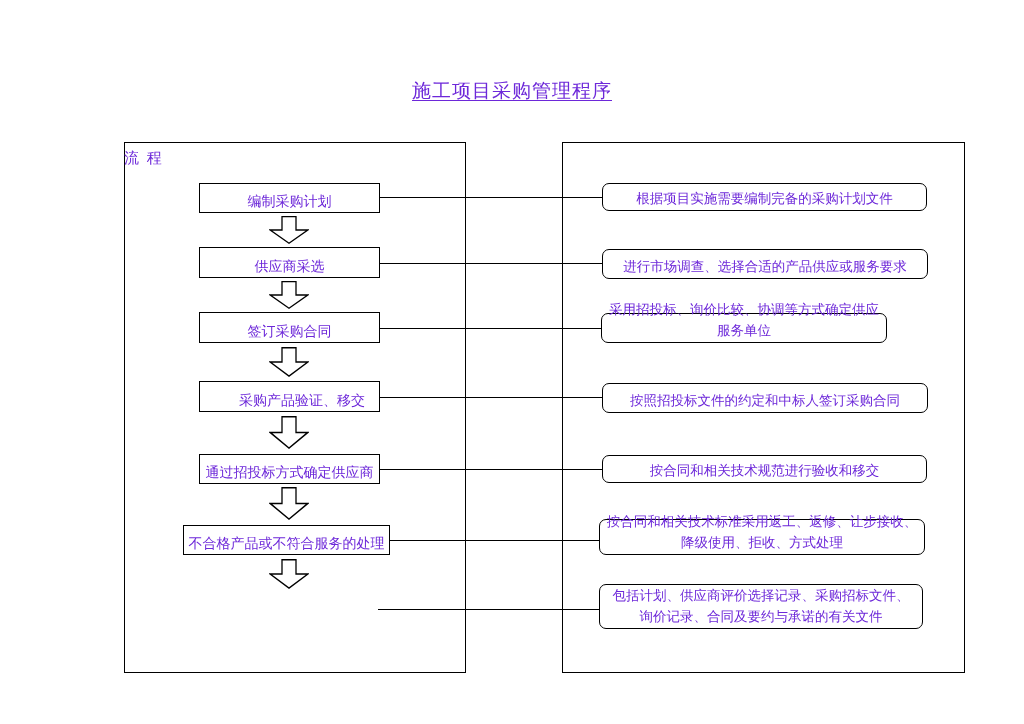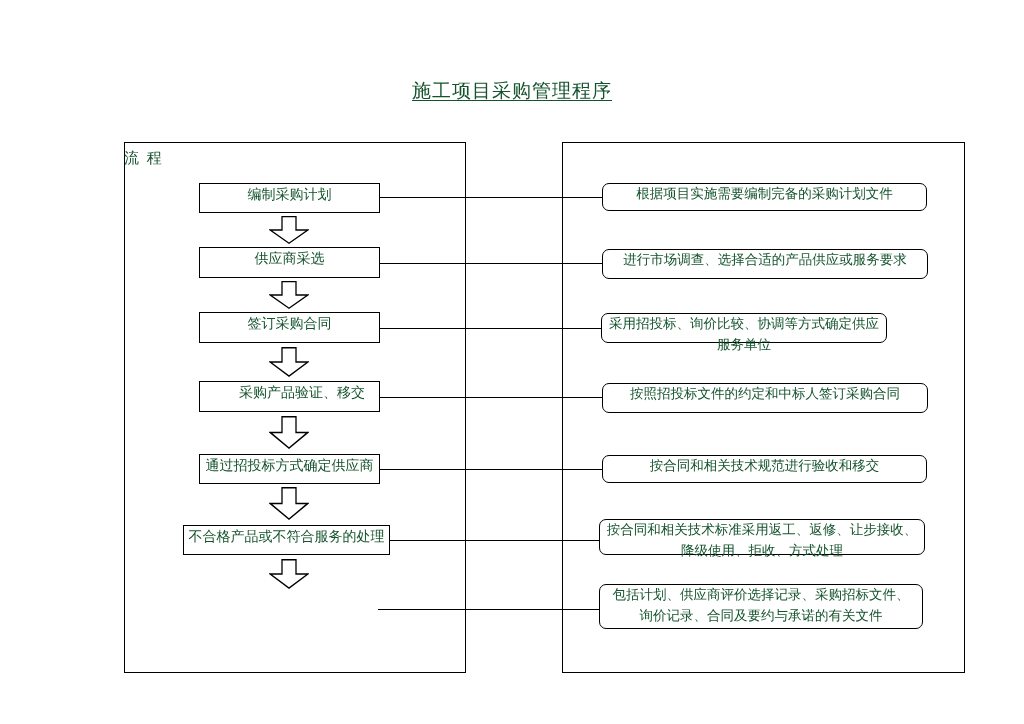--- a/index.html
+++ b/index.html
@@ -3,21 +3,21 @@
 <meta charset="utf-8">
 <style>
   * { margin: 0; padding: 0; box-sizing: border-box; }
   html, body { background: #fff; }
   .page {
     position: relative;
     width: 1024px;
     height: 724px;
     background: #ffffff;
     font-family: "Liberation Serif", "DejaVu Serif", serif;
-    color: #14532d;
+    color: #6d28d9;
     overflow: hidden;
   }
   .title {
     position: absolute;
     left: 0; right: 0;
     top: 78px;
     text-align: center;
     font-size: 19px;
     letter-spacing: 1px;
     text-decoration: underline;
@@ -36,21 +36,21 @@
     width: 342px;
     text-align: left;
     font-size: 15px;
     letter-spacing: 2px;
   }
   .box {
     position: absolute;
     border: 1.5px solid #000;
     background: #fff;
     display: flex;
-    align-items: flex-start;
+    align-items: flex-end;
     justify-content: center;
     text-align: center;
     font-size: 14px;
     line-height: 1.5;
     z-index: 2;
   }
   .note {
     font-size: 13.5px;
     line-height: 1.55;
     padding: 0 6px;

